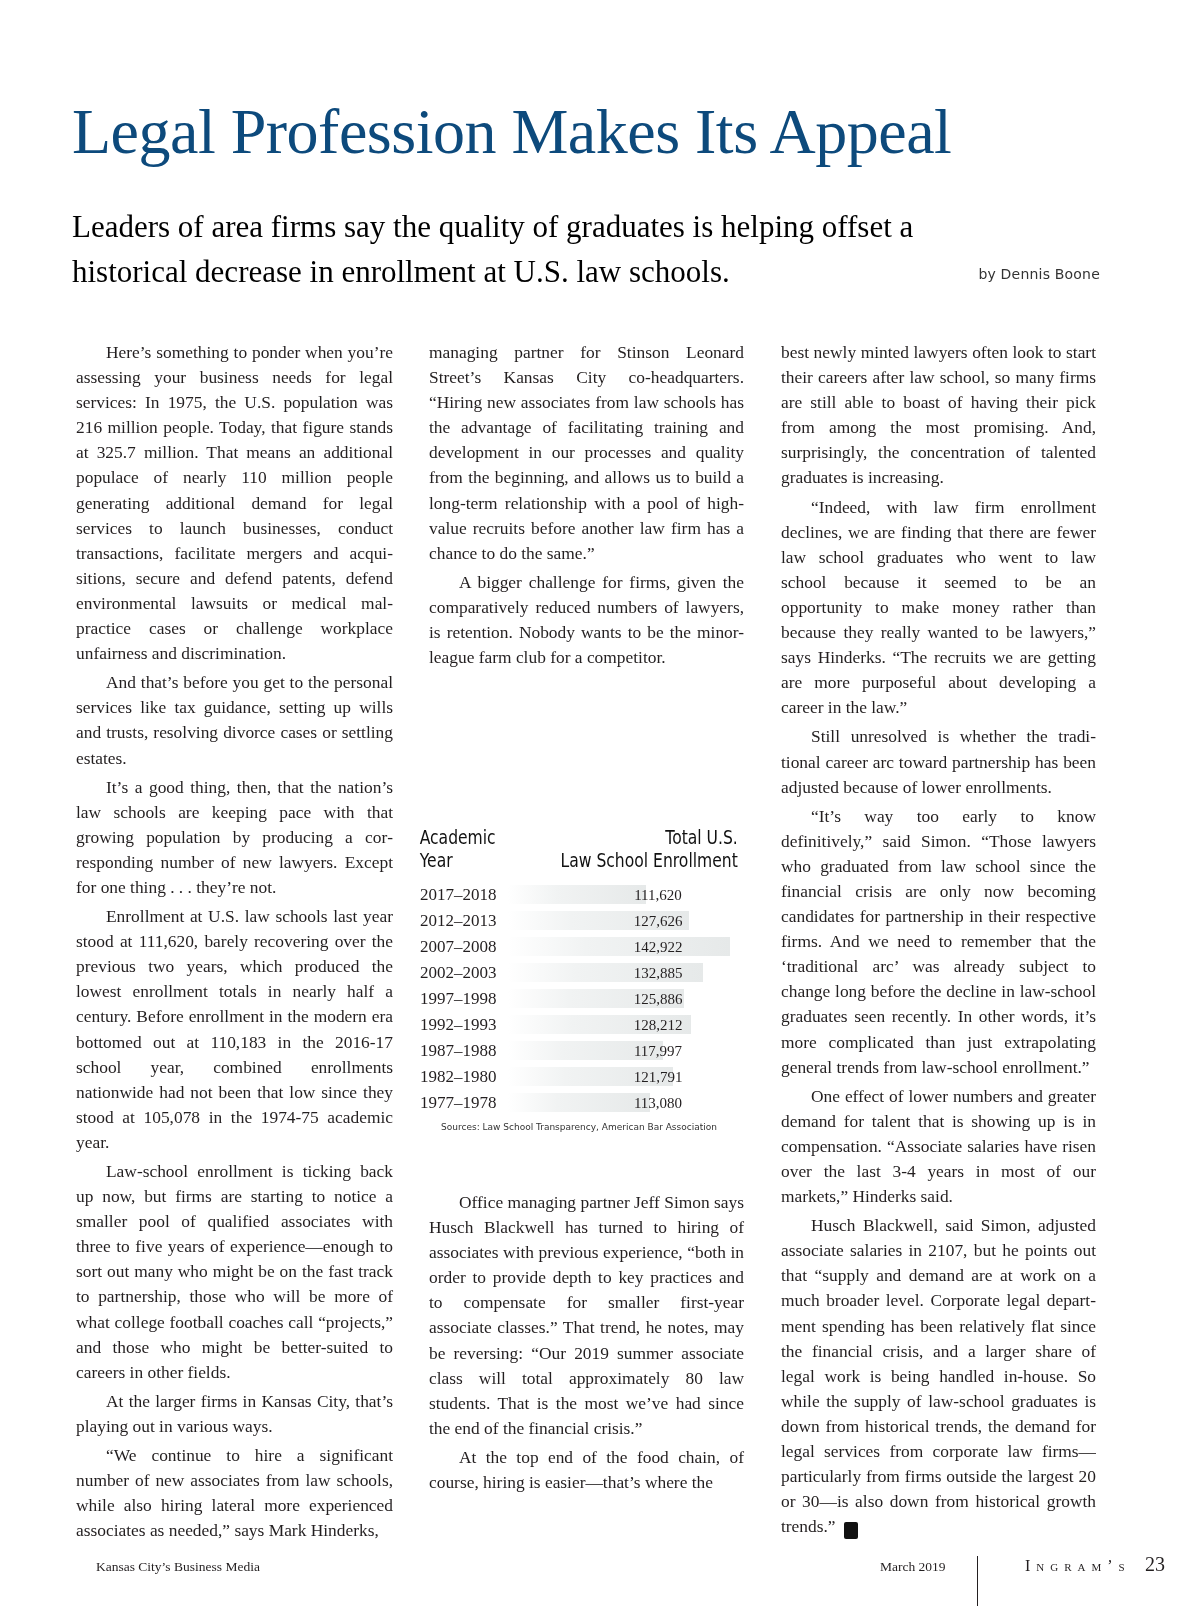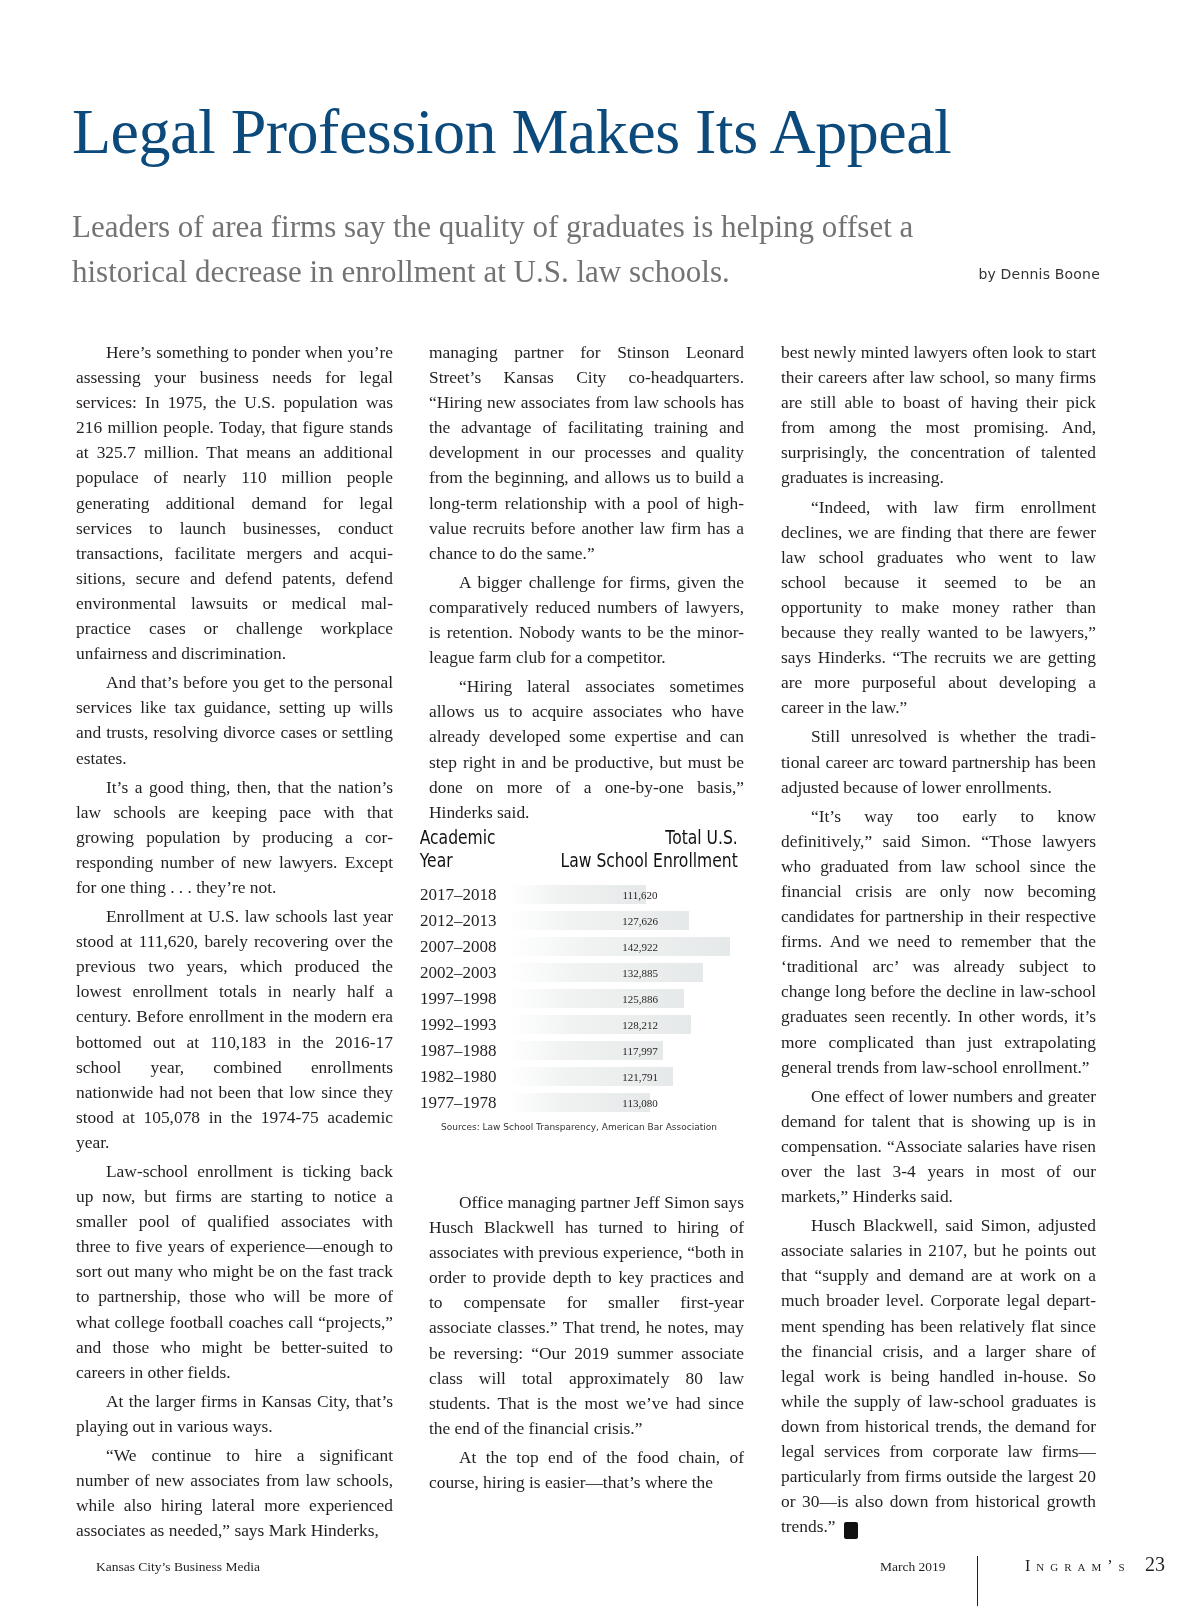--- a/index.html
+++ b/index.html
@@ -1,38 +1,38 @@
 <!DOCTYPE html>
 <html><head>
 <meta charset="utf-8">
 <style>
   html, body { margin: 0; padding: 0; background: #ffffff; }
   body { width: 1200px; height: 1606px; position: relative; overflow: hidden; font-family: "Liberation Serif", "DejaVu Serif", serif; color: #231f20; }
   .title { position: absolute; left: 72px; top: 92px; margin: 0; font-family: "Liberation Serif", serif; font-weight: normal; font-size: 64px; line-height: 80px; color: #0d4a7c; letter-spacing: -0.5px; white-space: nowrap; }
-  .subtitle { position: absolute; left: 72px; top: 204px; width: 920px; margin: 0; font-family: "Liberation Serif", serif; font-weight: normal; font-size: 31px; line-height: 45px; color: #737373; }
+  .subtitle { position: absolute; left: 72px; top: 204px; width: 920px; margin: 0; font-family: "Liberation Serif", serif; font-weight: normal; font-size: 31px; line-height: 45px; color: #000000; }
   .byline { position: absolute; right: 100px; top: 266px; font-family: "DejaVu Sans", sans-serif; font-size: 14px; color: #333333; letter-spacing: 0.2px; }
   .col { position: absolute; top: 336px; font-size: 17.4px; line-height: 25.1px; text-align: justify; hyphens: manual; }
   .col p { margin: 4px; text-indent: 30px; }
   .col p.cont { text-indent: 0; }
   .col1 { left: 72px; width: 325px; }
   .col2 { left: 425px; width: 323px; }
   .col2b { left: 425px; width: 323px; top: 1186px; }
   .col3 { left: 777px; width: 323px; }
   .end-mark { display: inline-block; width: 14px; height: 17px; background: #111; color: #fff; font-family: "DejaVu Sans", sans-serif; font-size: 12px; line-height: 17px; text-align: center; border-radius: 2px; margin-left: 8px; vertical-align: -2px; font-weight: bold; }
 
   
   .chart { position: absolute; left: 418px; top: 826px; width: 320px; }
   .chart-head { position: relative; height: 56px; font-family: "DejaVu Sans", sans-serif; font-size: 19px; line-height: 23px; color: #111; transform: scaleX(0.82); transform-origin: left top; width: 390px; }
   .chart-head .left { position: absolute; left: 2px; top: 0; }
   .chart-head .right { position: absolute; right: 0; top: 0; text-align: right; }
   .chart-rows { position: relative; margin-top: 0; }
   .row { position: relative; height: 26px; }
   .bar { position: absolute; left: 90px; top: 3px; height: 19px; background: linear-gradient(to right, #ffffff 0%, #f1f3f3 35%, #e6e9e9 100%); }
   .year { position: absolute; left: 2px; top: 0; font-size: 17px; line-height: 26px; white-space: nowrap; }
-  .val { position: absolute; left: 172px; width: 100px; top: 0; text-align: center; font-size: 11px; line-height: 26px; }
+  .val { position: absolute; left: 190px; width: 100px; top: 0; text-align: center; font-size: 15px; line-height: 26px; }
   .sources { font-family: "DejaVu Sans", sans-serif; font-size: 9px; color: #333; margin-top: 6px; margin-left: 2px; white-space: nowrap; text-align: center; }
 
   .footer-left { position: absolute; left: 72px; top: 1559px; font-size: 13.5px; color: #231f20; margin-left: 24px; }
   .footer-date { position: absolute; left: 880px; top: 1559px; font-size: 13.5px; color: #231f20; }
   .footer-divider { position: absolute; left: 977px; top: 1556px; width: 1px; height: 50px; background: #231f20; }
   .footer-mag { position: absolute; left: 1025px; top: 1557px; font-size: 16px; letter-spacing: 6px; color: #231f20; font-variant: small-caps; }
   .footer-page { position: absolute; left: 1145px; top: 1553px; font-size: 20px; color: #231f20; }
 </style>
 </head>
 <body>
@@ -47,21 +47,20 @@
   <p>It’s a good thing, then, that the nation’s law schools are keeping pace with that growing population by producing a cor­responding number of new lawyers. Except for one thing . . . they’re not.</p>
   <p>Enrollment at U.S. law schools last year stood at 111,620, barely recovering over the previous two years, which produced the lowest enrollment totals in nearly half a century. Before enrollment in the modern era bottomed out at 110,183 in the 2016-17 school year, combined enrollments nationwide had not been that low since they stood at 105,078 in the 1974-75 academic year.</p>
   <p>Law-school enrollment is ticking back up now, but firms are starting to notice a smaller pool of qualified associates with three to five years of experience—enough to sort out many who might be on the fast track to partnership, those who will be more of what college football coaches call “projects,” and those who might be better-suited to careers in other fields.</p>
   <p>At the larger firms in Kansas City, that’s playing out in various ways.</p>
   <p>“We continue to hire a significant number of new associates from law schools, while also hiring lateral more experienced associates as needed,” says Mark Hinderks,</p>
 </div>
 
 <div class="col col2">
   <p class="cont">managing partner for Stinson Leonard Street’s Kansas City co-headquarters. “Hiring new associates from law schools has the advantage of facilitating training and development in our processes and quality from the beginning, and allows us to build a long-term relationship with a pool of high-value recruits before another law firm has a chance to do the same.”</p>
   <p>A bigger challenge for firms, given the comparatively reduced numbers of lawyers, is retention. Nobody wants to be the minor-league farm club for a competitor.</p>
-  <p>“Hiring lateral associates sometimes allows us to acquire associates who have already developed some expertise and can step right in and be productive, but must be done on more of a one-by-one basis,” Hinderks said.</p>
 </div>
 
 <div class="chart">
   <div class="chart-head">
     <div class="left">
       <div>Academic</div>
       <div>Year</div>
     </div>
     <div class="right">
       <div>Total U.S.</div>

